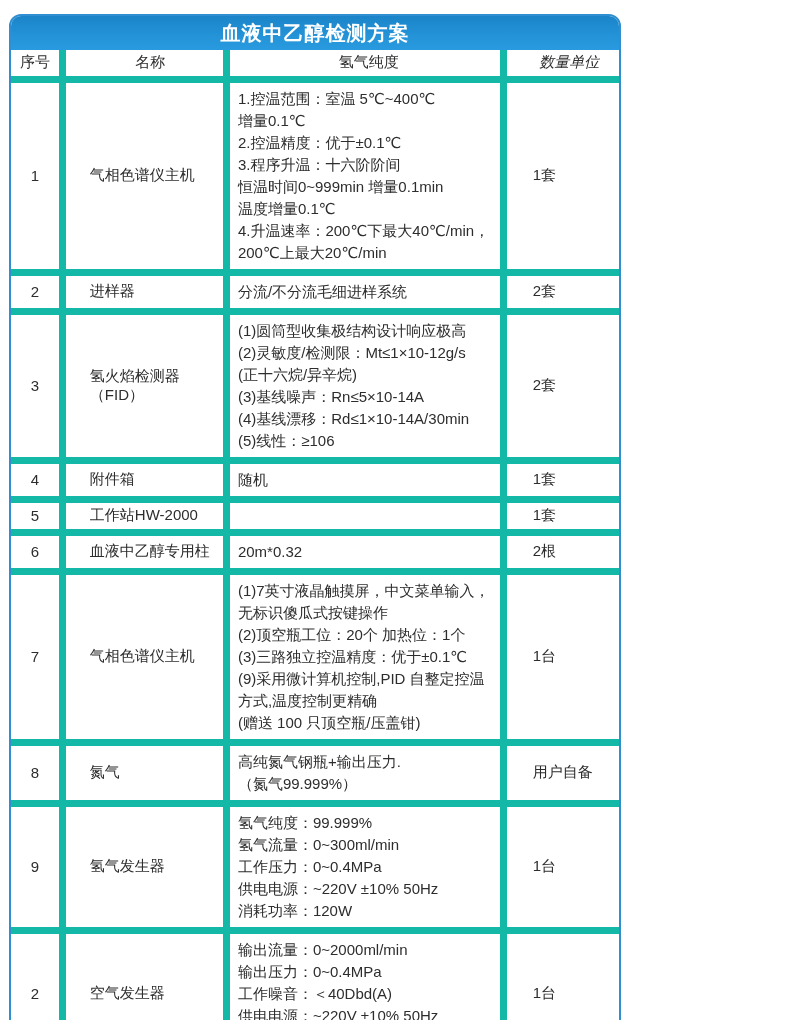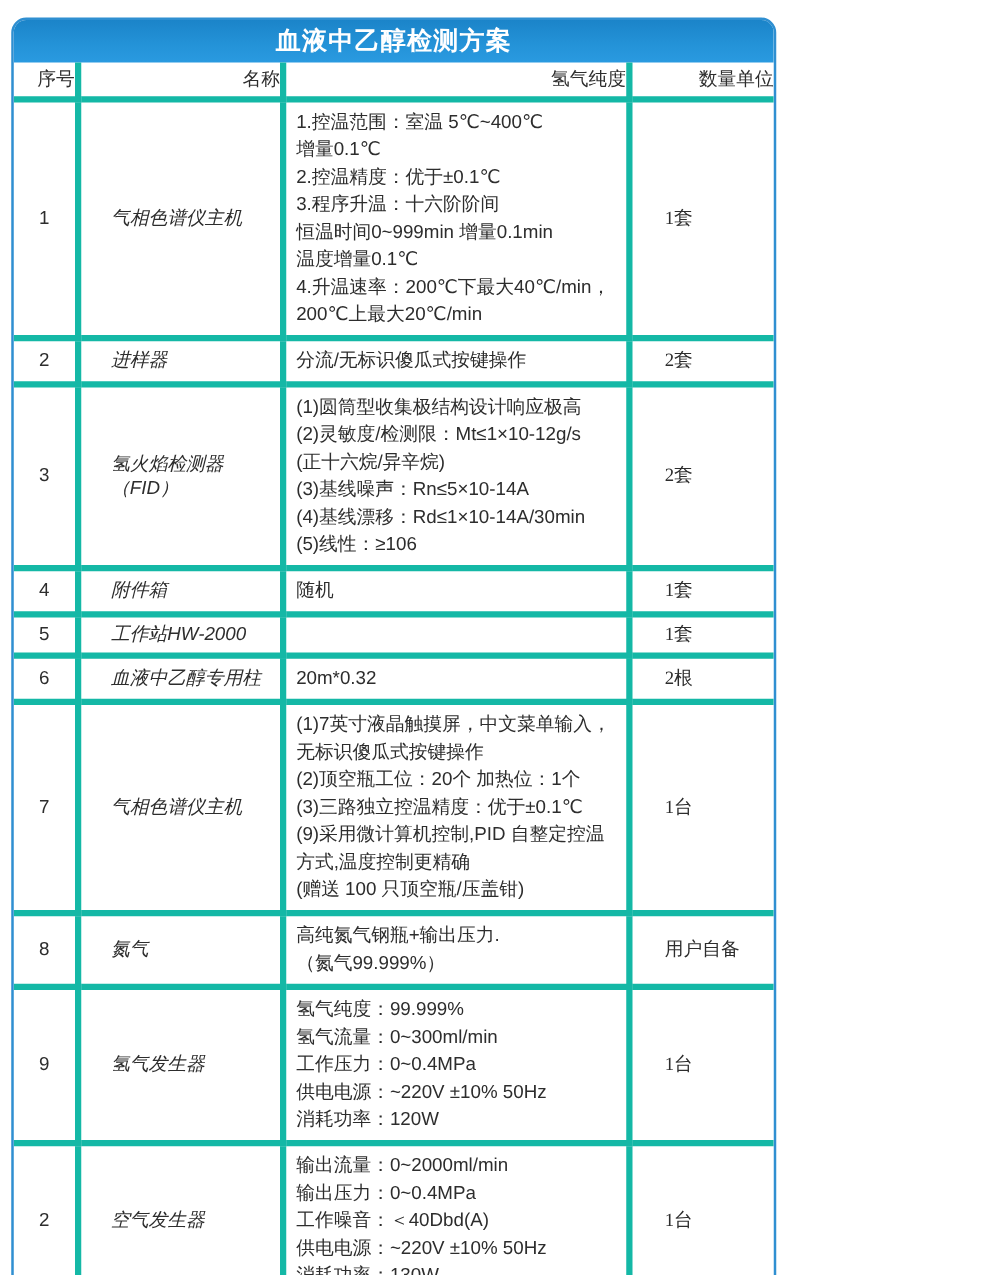--- a/index.html
+++ b/index.html
@@ -38,49 +38,49 @@
     border-collapse: collapse;
     table-layout: fixed;
     font-size: 15px;
     color: #2d2d2d;
   }
   table.spec col.w-no   { width: 51px; }
   table.spec col.w-name { width: 163px; }
   table.spec col.w-spec { width: 275px; }
   table.spec col.w-qty  { width: 115px; }
   table.spec th, table.spec td {
-    border: 5px solid #14b8a6;
+    border: 7px solid #14b8a6;
     vertical-align: middle;
     box-sizing: border-box;
   }
   
   table.spec tr > *:first-child { border-left: none; }
   table.spec tr > *:last-child  { border-right: none; }
   table.spec thead tr > *       { border-top: none; }
   table.spec tbody tr:last-child > * { border-bottom: none; }
 
   table.spec th {
     height: 29px;
     font-weight: normal;
-    text-align: right;
+    text-align: center;
     padding: 0 0 0 8px;
     color: #2d2d2d;
   }
-  table.spec th.h-no { text-align: right; padding: 0; }
+  table.spec th.h-no { text-align: center; padding: 0; }
   table.spec th.h-name { padding-left: 12px; }
-  table.spec th.h-qty  { padding-left: 13px; }
+  table.spec th.h-qty  { padding-left: 13px; font-style: italic; }
 
   td.c-no   { text-align: center; }
-  td.c-name { padding-left: 24px; font-style: italic; }
+  td.c-name { padding-left: 24px; }
   td.c-spec {
     padding: 5px 6px 5px 8px;
     line-height: 22px;
     white-space: pre-line;
   }
-  td.c-qty  { padding-left: 26px; font-family: Liberation Serif, serif; }
+  td.c-qty  { padding-left: 26px; }
 
   tr.h33  td { height: 33px; }
   tr.h53  td { height: 53px; }
   tr.h108 td { height: 108px; }
   tr.h112 td { height: 112px; margin-left: 48px; }
   tr.h135 td { height: 135px; }
   tr.h155 td { height: 155px; }
   tr.h175 td { height: 175px; }
 </style>
 </head>
@@ -114,21 +114,21 @@
 3.程序升温：十六阶阶间
 恒温时间0~999min 增量0.1min
 温度增量0.1℃
 4.升温速率：200℃下最大40℃/min，
 200℃上最大20℃/min</td>
           <td class="c-qty">1套</td>
         </tr>
         <tr class="h33">
           <td class="c-no">2</td>
           <td class="c-name">进样器</td>
-          <td class="c-spec">分流/无标识傻瓜式按键操作</td>
+          <td class="c-spec">分流/不分流毛细进样系统</td>
           <td class="c-qty">2套</td>
         </tr>
         <tr class="h135">
           <td class="c-no">3</td>
           <td class="c-name">氢火焰检测器（FID）</td>
           <td class="c-spec">(1)圆筒型收集极结构设计响应极高
 (2)灵敏度/检测限：Mt≤1×10-12g/s
 (正十六烷/异辛烷)
 (3)基线噪声：Rn≤5×10-14A
 (4)基线漂移：Rd≤1×10-14A/30min

